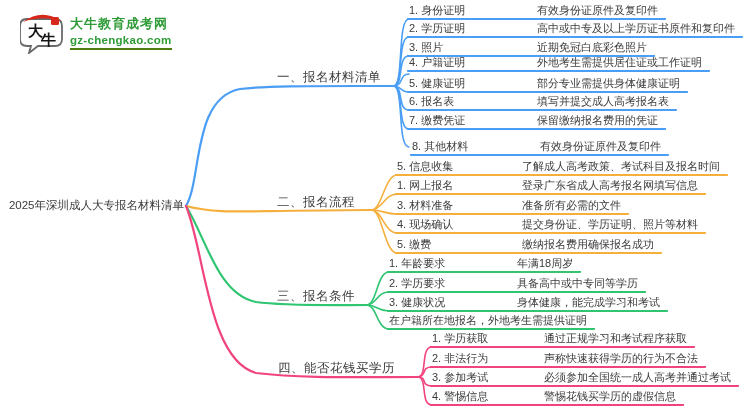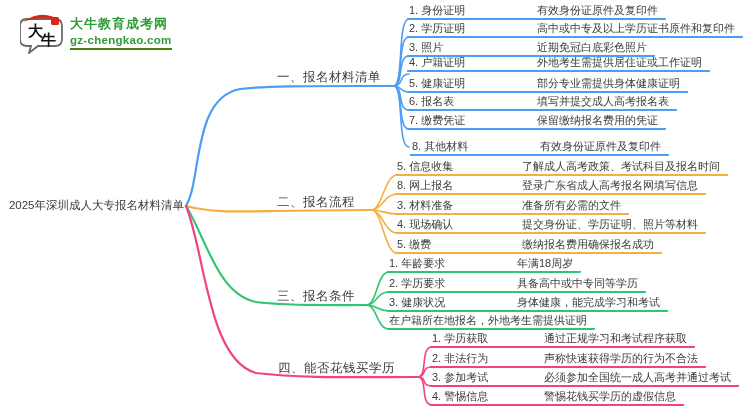--- a/index.html
+++ b/index.html
@@ -127,21 +127,21 @@
   <div class="row b0" style="left: 410px; top: 131px; border-bottom-color: rgb(74, 158, 245); margin-top: 8px;">
     <span class="lbl">8. 其他材料</span>
       <span class="dsc">有效身份证原件及复印件</span>
   </div>
 
   <div class="row b1" style="left: 395px; top: 159px; border-bottom-color: rgb(245, 175, 61);">
     <span class="lbl">5. 信息收集</span>
       <span class="dsc">了解成人高考政策、考试科目及报名时间</span>
   </div>
   <div class="row b1" style="left: 395px; top: 178px; border-bottom-color: rgb(245, 175, 61);">
-    <span class="lbl">8. 网上报名</span>
+    <span class="lbl">1. 网上报名</span>
       <span class="dsc">登录广东省成人高考报名网填写信息</span>
   </div>
   <div class="row b1" style="left: 395px; top: 198px; border-bottom-color: rgb(245, 175, 61);">
     <span class="lbl">3. 材料准备</span>
       <span class="dsc">准备所有必需的文件</span>
   </div>
   <div class="row b1" style="left: 395px; top: 217px; border-bottom-color: rgb(245, 175, 61);">
     <span class="lbl">4. 现场确认</span>
       <span class="dsc">提交身份证、学历证明、照片等材料</span>
   </div>

